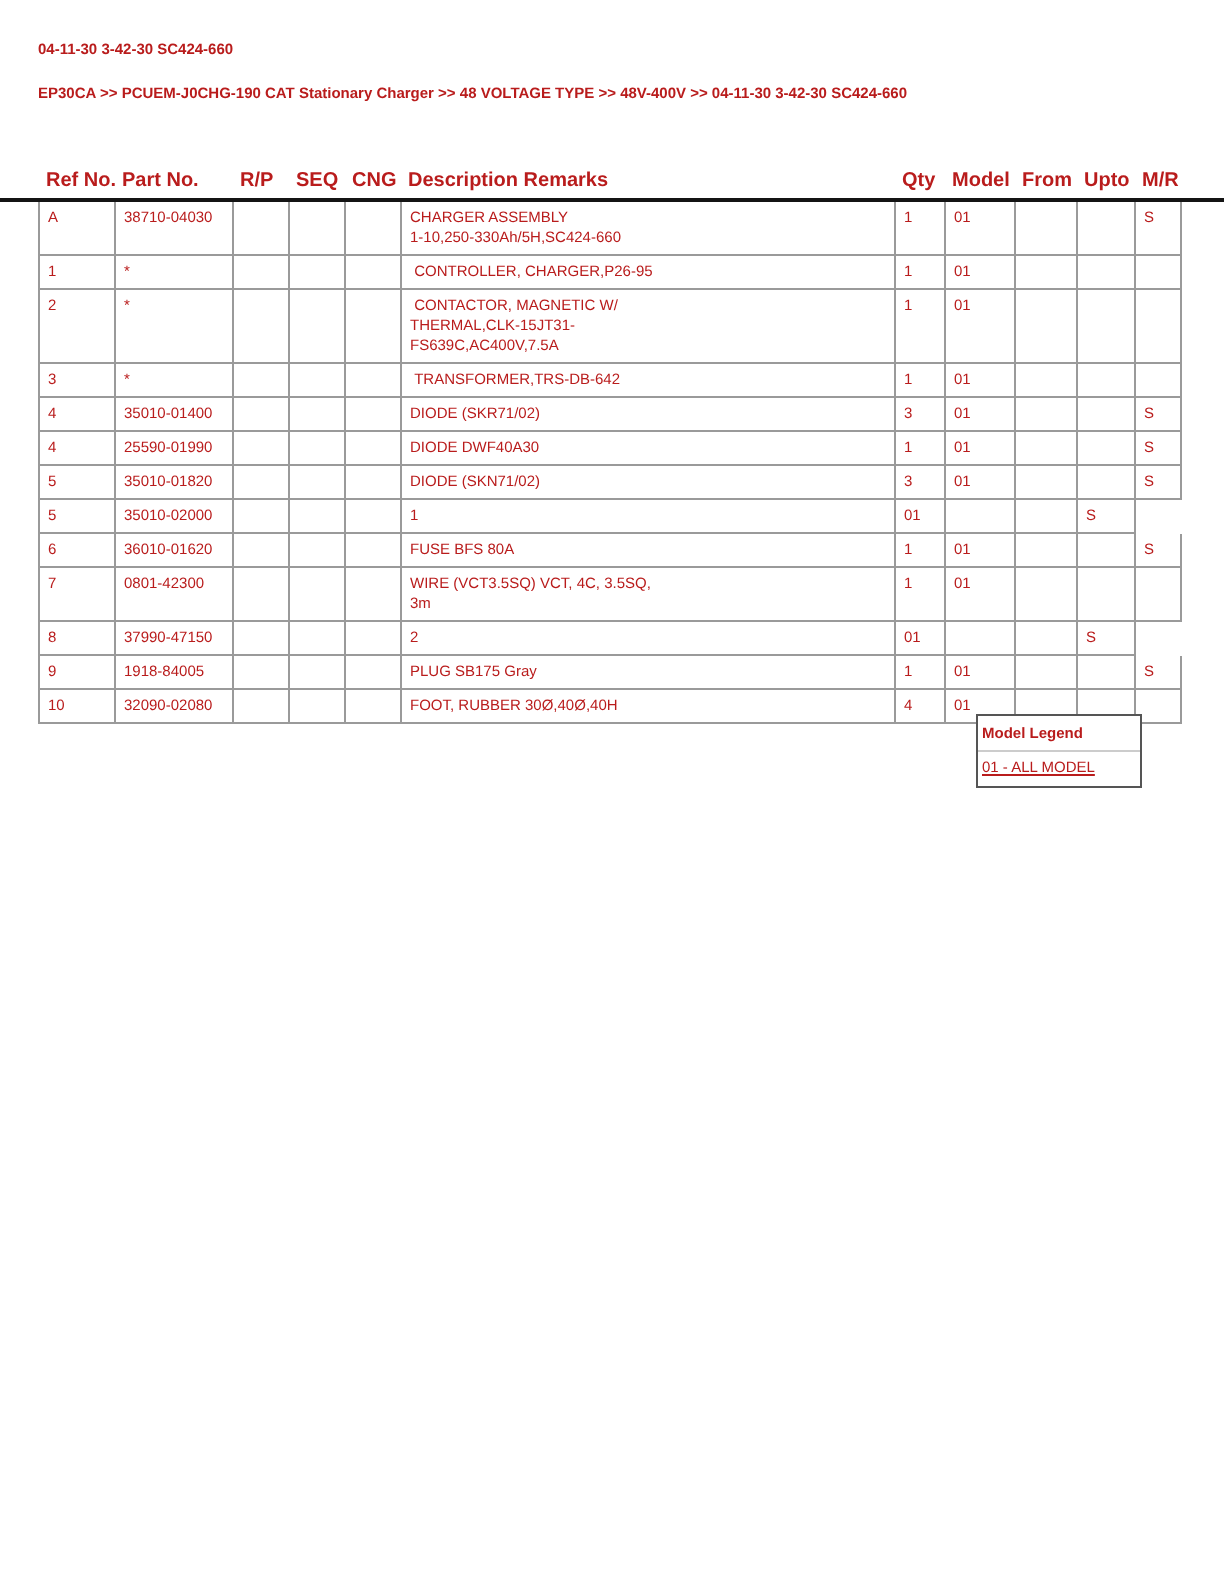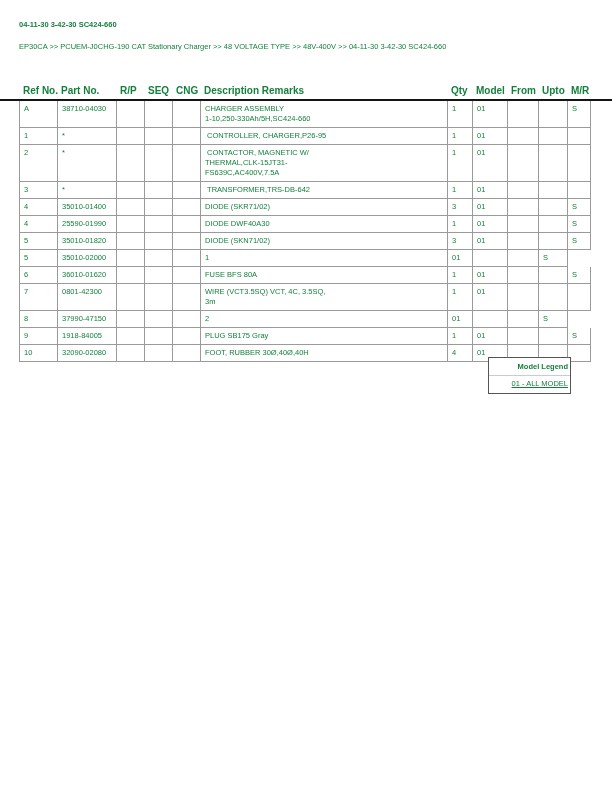--- a/index.html
+++ b/index.html
@@ -2,33 +2,33 @@
 <html><head>
 <meta charset="utf-8">
 <style>
   html, body { margin: 0; padding: 0; background: #ffffff; }
   .page {
     position: relative;
     width: 612px;
     height: 792px;
     background: #ffffff;
     font-family: "Liberation Sans", "DejaVu Sans", sans-serif;
-    color: #15803d;
+    color: #b91c1c;
     overflow: hidden;
   }
   .doc-number {
     position: absolute;
     left: 19px; top: 20px;
     font-size: 7.5px; font-weight: bold; line-height: 10px;
     white-space: pre;
   }
   .breadcrumb {
     position: absolute;
     left: 19px; top: 42px;
-    font-size: 7.5px; font-weight: normal; line-height: 10px;
+    font-size: 7.5px; font-weight: bold; line-height: 10px;
     white-space: pre;
   }
   .cols {
     display: grid;
     grid-template-columns: 38px 59px 28px 28px 28px 247px 25px 35px 31px 29px 23px;
   }
   .table-header {
     position: absolute;
     left: 19px; top: 86px;
     width: 571px;
@@ -57,21 +57,21 @@
     overflow: hidden;
     vertical-align: top;
   }
   .legend {
     position: absolute;
     left: 488px; top: 357px;
     width: 83px;
     box-sizing: border-box;
     border: 1px solid #555555;
     background: #ffffff;
-    text-align: right;
+    text-align: left;
   }
   .legend-title {
     font-size: 7.5px; font-weight: bold; line-height: 10px;
     padding: 4px 2px 3px 2px;
     border-bottom: 1px solid #cccccc;
     white-space: pre;
   }
   .legend-entry {
     font-size: 7.5px; line-height: 10px;
     padding: 3px 2px 4px 2px;

